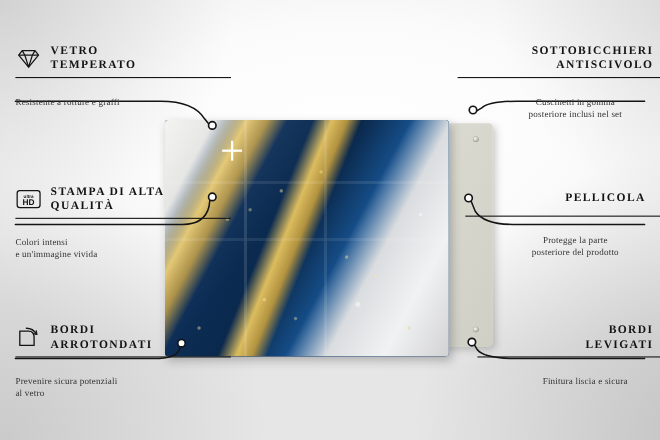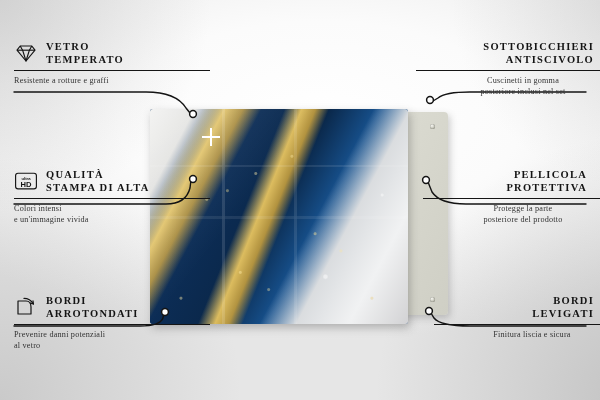--- a/index.html
+++ b/index.html
@@ -88,21 +88,21 @@
 
   
   .callout{position:absolute;width:200px;}
   .callout .head{display:flex;align-items:center;gap:8px;}
   .callout .title{
     font-size:10.5px;letter-spacing:1.25px;line-height:13px;color:#141414;
     font-weight:700;text-transform:uppercase;
   }
   .callout .rule{height:1.4px;background:#151515;margin-top:4px;}
   .callout .sub{
-    font-size:8.2px;line-height:11px;color:#333;margin-top:4px;letter-spacing:.2px;
+    font-size:8.2px;line-height:11px;color:#333;margin-top:16px;letter-spacing:.2px;
   }
   .callout.left .head{justify-content:flex-start;}
   .callout.left .title{text-align:left;}
   .callout.left .sub{text-align:left;}
   .callout.right .head{justify-content:flex-end;gap:12px;}
   .callout.right .title{text-align:right;}
   .callout.right .sub{text-align:center;}
   .ico{flex:0 0 auto;width:24px;height:24px;display:block;}
   .ico svg{display:block;width:24px;height:24px;}
 
@@ -181,22 +181,22 @@
   <div class="callout left" id="c-stampa">
     <div class="head">
       <span class="ico">
         <svg viewBox="0 0 24 24">
           <rect x="1.6" y="4.2" width="20.8" height="15.6" rx="2.4" fill="none" stroke="#141414" stroke-width="1.15"></rect>
           <text x="12" y="11" font-family="'Liberation Sans',sans-serif" font-size="4.2" font-weight="700" fill="#141414" text-anchor="middle">ultra</text>
           <text x="12" y="17.6" font-family="'Liberation Sans',sans-serif" font-size="7.6" font-weight="700" fill="#141414" text-anchor="middle">HD</text>
         </svg>
       </span>
       <div>
+        <div class="title">STAMPA DI ALTA</div>
         <div class="title">QUALITÀ</div>
-        <div class="title">STAMPA DI ALTA</div>
       </div>
     </div>
     <div class="rule"></div>
     <div class="sub">
       <div>Colori intensi</div>
       <div>e un'immagine vivida</div>
     </div>
   </div>
 
   <div class="callout left" id="c-bordi">
@@ -208,21 +208,21 @@
           <path d="M19.4 9 L16.4 8.2 M19.4 9 L19 5.9"></path>
         </svg>
       </span>
       <div>
         <div class="title">BORDI</div>
         <div class="title">ARROTONDATI</div>
       </div>
     </div>
     <div class="rule"></div>
     <div class="sub">
-      <div>Prevenire danni potenziali</div>
+      <div>Prevenire sicura potenziali</div>
       <div>al vetro</div>
     </div>
   </div>
 
   <div class="callout right" id="c-sotto">
     <div class="head">
       <div>
         <div class="title">SOTTOBICCHIERI</div>
         <div class="title">ANTISCIVOLO</div>
       </div>
@@ -238,21 +238,20 @@
     <div class="sub">
       <div>Cuscinetti in gomma</div>
       <div>posteriore inclusi nel set</div>
     </div>
   </div>
 
   <div class="callout right" id="c-pell">
     <div class="head">
       <div>
         <div class="title">PELLICOLA</div>
-        <div class="title">PROTETTIVA</div>
       </div>
       <span class="ico">
         <svg viewBox="0 0 24 24" fill="none" stroke="#141414" stroke-width="1.15" stroke-linecap="round" stroke-linejoin="round">
           <path d="M12 2.2 L20.4 5.4 V11.4 Q20.4 18 12 21.8 Q3.6 18 3.6 11.4 V5.4 Z"></path>
           <path d="M8.3 11.8 L11 14.4 L16 8.6"></path>
         </svg>
       </span>
     </div>
     <div class="rule"></div>
     <div class="sub">

